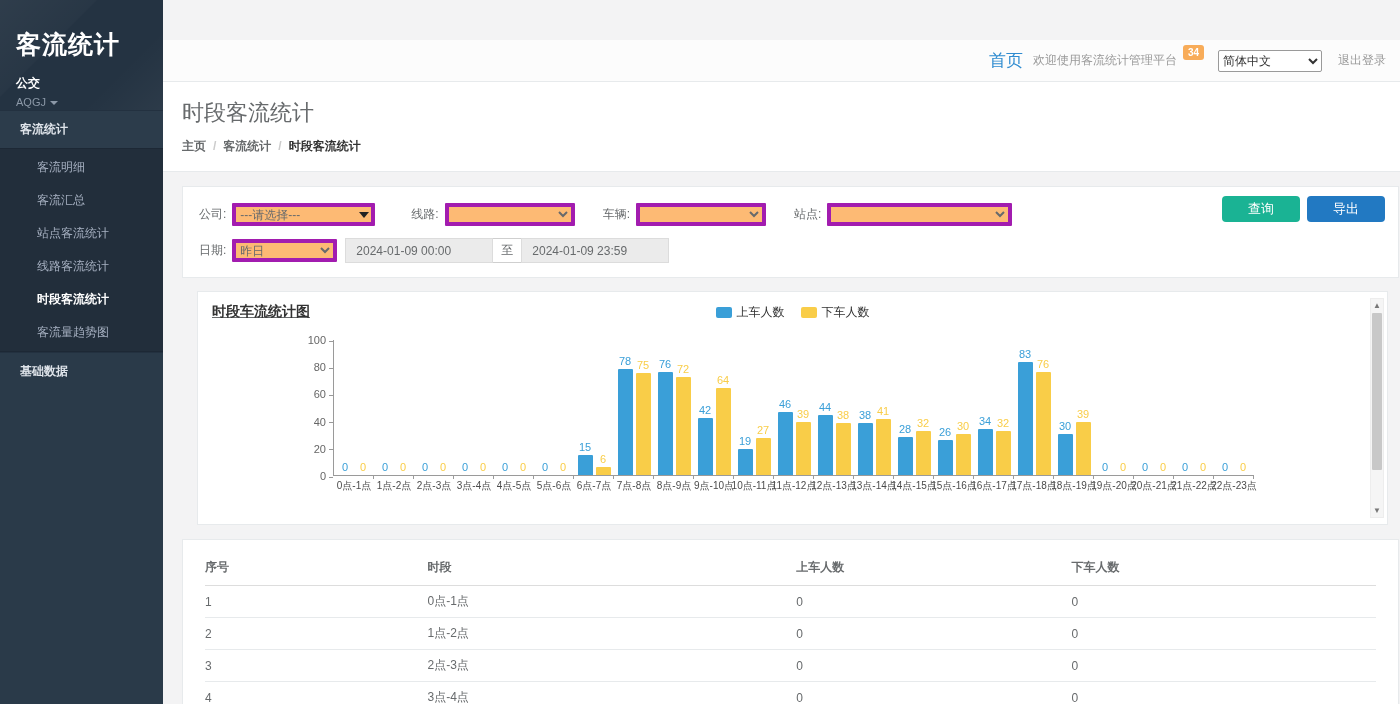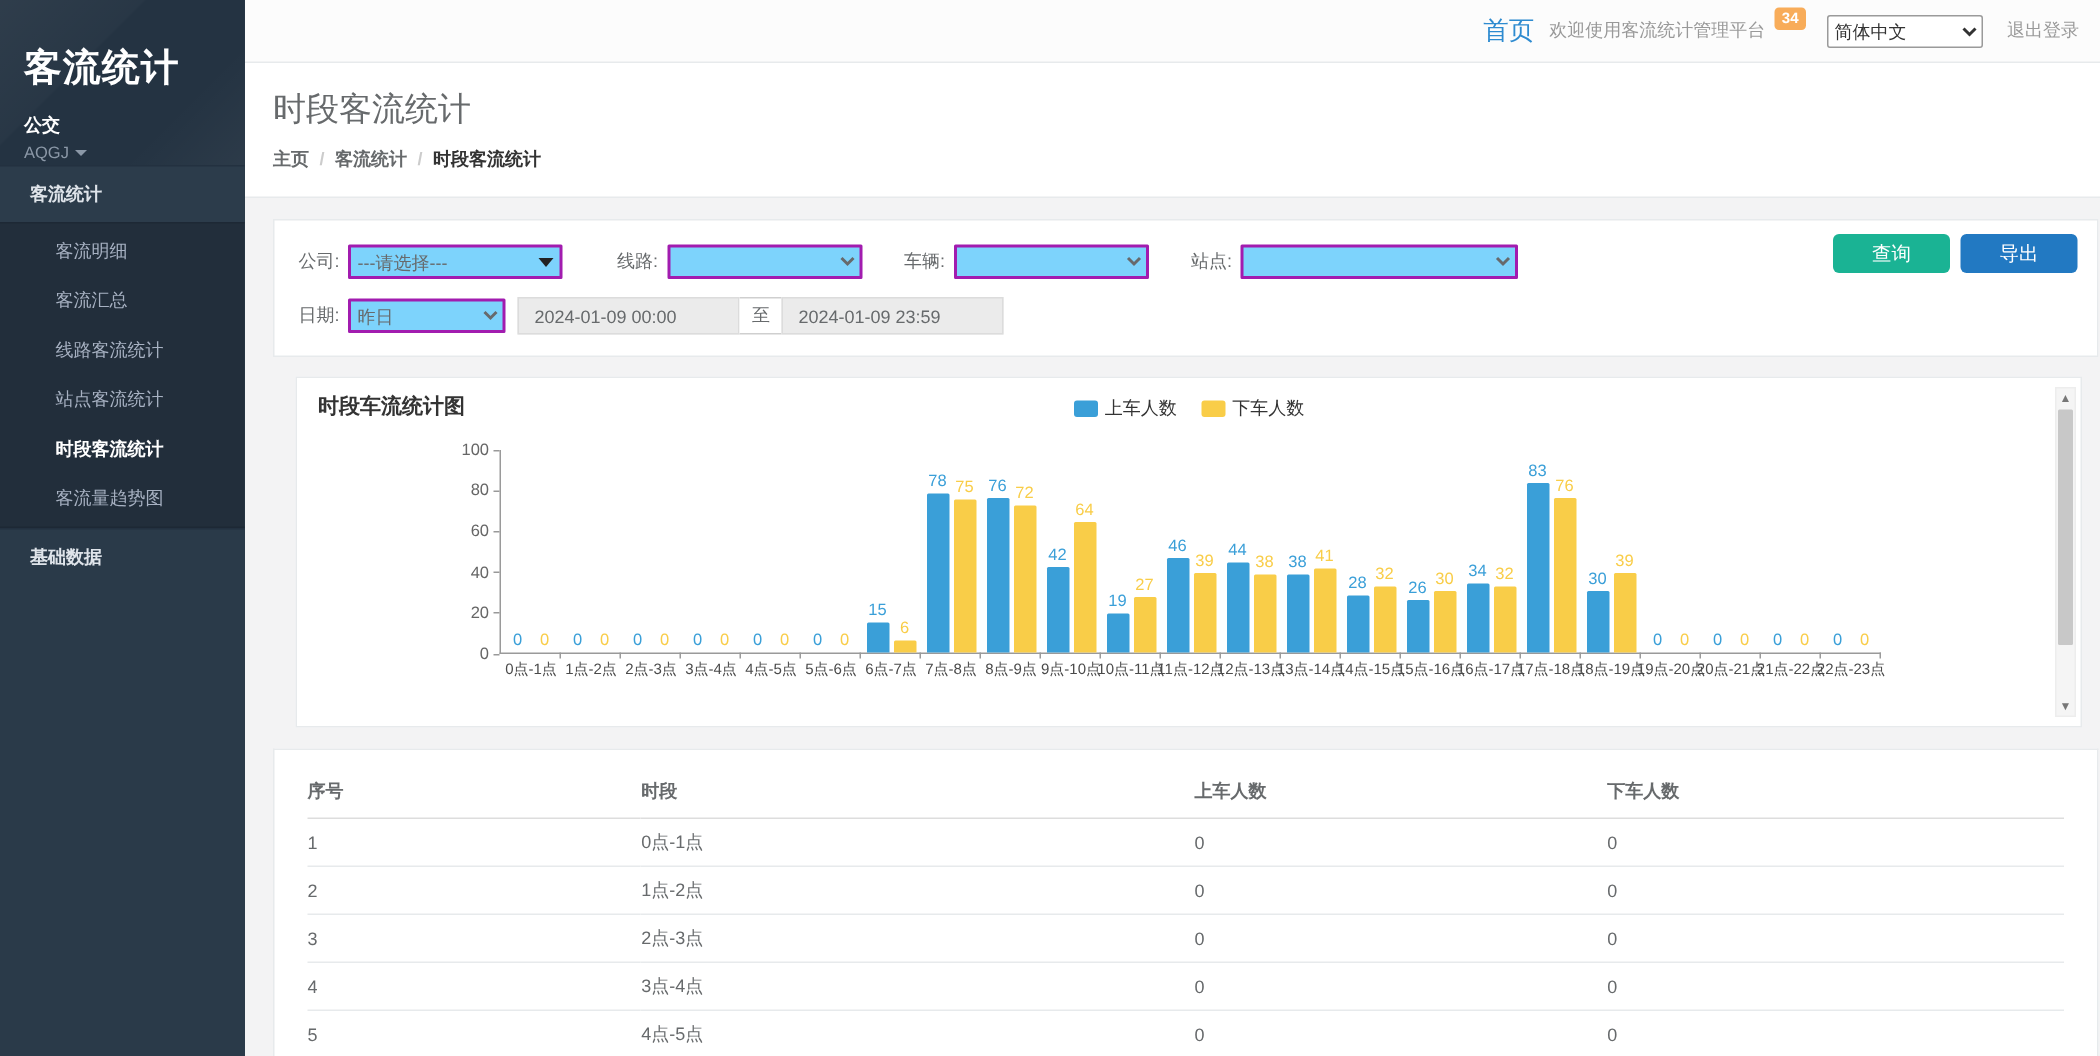--- a/index.html
+++ b/index.html
@@ -14,21 +14,21 @@
   .org-name { color:#fff; font-size:12px; font-weight:bold; margin-top:14px; }
   .org-code { color:#8b98a7; font-size:11px; margin-top:4px; }
   .caret-down { display:inline-block; width:0; height:0; border-left:4px solid transparent; border-right:4px solid transparent; border-top:4px solid #8b98a7; margin-left:4px; vertical-align:middle; }
   .nav-item { display:block; padding:10px 0 10px 20px; font-size:12px; font-weight:bold; color:#dfe4ea; cursor:pointer; border-top:1px solid #233140; }
   .nav-item.parent { background:#2c3c4b; }
   .submenu { background:#222e3b; border-top:1px solid #1d2835; border-bottom:1px solid #1d2835; padding:2px 0; }
   .submenu-item { display:block; padding:8px 0 8px 37px; font-size:12px; color:#a7b1c2; cursor:pointer; }
   .submenu-item.active { color:#ffffff; font-weight:bold; }
 
   
-  .main { margin-left:163px; height:664px; }
+  .main { margin-left:163px; height:664px;margin-top:40px; }
 
   .topbar { height:42px; background:#fcfcfc; border-bottom:1px solid #e7eaec; display:flex; align-items:center; justify-content:flex-end; padding-right:14px; gap:10px; }
   .home-link { color:#2e8bd0; font-size:17px; cursor:pointer; }
   .welcome-text { color:#999; font-size:12px; }
   .notif-badge { background:#f8ac59; color:#fff; font-size:10px; font-weight:bold; padding:2px 5px; border-radius:3px; position:relative; top:-8px; left:-4px; cursor:pointer; }
   .lang-select { width:104px; height:22px; font-size:12px; color:#333; border:1px solid #9a9a9a; border-radius:2px; background:#fff; }
   .logout-link { color:#999; font-size:12px; cursor:pointer; margin-left:6px;font-family:Liberation Mono, monospace; }
 
   .page-heading { background:#fff; border-bottom:1px solid #e7eaec; padding:16px 20px 16px 19px; }
   .page-title { font-size:22px; font-weight:normal; color:#676a6c; }
@@ -40,37 +40,37 @@
   .content { padding:14px 1px 0 19px; }
 
   .panel { background:#fff; border:1px solid #e7eaec; }
 
   
   .filter-panel { position:relative; padding:12px 16px 14px; }
   .filter-row { display:flex; align-items:center; margin-top:4px; }
   .filter-row + .filter-row { margin-top:12px; }
   .f-label { font-size:12px; color:#676a6c; margin-right:6px; }
   .sel-wrap { position:relative; display:inline-block; }
-  select.f-select { height:23px; font-size:12px; color:#676a6c; border:2px solid #a21caf; background:#7dd3fc; border-radius:1px; }
+  select.f-select { height:23px; font-size:12px; color:#676a6c; border:4px solid #a21caf; background:#fdba74; border-radius:1px; }
   .sel-company { width:143px; -webkit-appearance:none; appearance:none; padding:0 20px 0 4px; }
   .sel-arrow { position:absolute; right:6px; top:9px; width:0; height:0; border-left:5px solid transparent; border-right:5px solid transparent; border-top:6px solid #222; pointer-events:none; }
   .sel-line, .sel-vehicle { width:130px; margin-right:28px; }
   .sel-station { width:185px; }
   .sel-company-wrap { margin-right:36px; }
   .sel-datepreset { width:105px; margin-right:8px; }
   .date-input { width:148px; height:25px; background:#ebebeb; border:1px solid #dcdcdc; font-size:12px; color:#676a6c; padding:0 10px; display:inline-flex; align-items:center; }
   .date-to { width:28px; height:25px; background:#fff; border:1px solid #cfcfcf; border-left:none; border-right:none; display:inline-flex; align-items:center; justify-content:center; font-size:12px; color:#676a6c; }
   .btn-col { position:absolute; right:13px; top:9px; display:flex; flex-direction:row; gap:7px; }
   .btn { width:78px; height:26px; border:none; border-radius:4px; color:#fff; font-size:13px; cursor:pointer; font-family:inherit; }
   .btn-search { background:#1ab394; }
   .btn-export { background:#2279c2; }
 
   
   .chart-panel { margin:13px 11px 0 15px; padding:10px 14px 6px; position:relative; height:234px; }
-  .chart-header { position:relative; height:24px; }
+  .chart-header { position:relative; height:24px;text-decoration:underline; }
   .chart-title { font-size:14px; font-weight:bold; color:#333; }
   .legend { position:absolute; left:0; right:0; top:2px; display:flex; justify-content:center; gap:16px; pointer-events:none; }
   .legend-item { display:flex; align-items:center; gap:5px; pointer-events:auto; cursor:pointer; }
   .legend-swatch { width:16px; height:11px; border-radius:2px; }
   .legend-label { font-size:12px; color:#333; }
   .chart-area { position:relative; height:185px; margin-left:75px; }
   .y-axis { position:absolute; left:0; top:14px; width:46px; height:136px; }
   .y-tick { position:absolute; right:0; transform:translateY(-50%); font-size:11px; color:#666; white-space:nowrap; }
   .y-tick::after { content:""; display:inline-block; width:4px; height:1px; background:#999; margin-left:3px; vertical-align:middle; }
   .plot { position:absolute; left:46px; top:14px; height:136px; display:flex; align-items:flex-end; border-left:1px solid #9a9a9a; border-bottom:1px solid #9a9a9a; }
@@ -100,22 +100,22 @@
   <div class="logo-area">
     <div class="logo-title">客流统计</div>
     <div class="org-name">公交</div>
     <div class="org-code"><span>AQGJ</span><span class="caret-down"></span></div>
   </div>
   <nav>
     <div class="nav-item parent">客流统计</div>
     <div class="submenu">
         <div class="submenu-item">客流明细</div>
         <div class="submenu-item">客流汇总</div>
+        <div class="submenu-item">站点客流统计</div>
         <div class="submenu-item">线路客流统计</div>
-        <div class="submenu-item">站点客流统计</div>
         <div class="submenu-item active">时段客流统计</div>
         <div class="submenu-item">客流量趋势图</div>
       </div>
     <div class="nav-item">基础数据</div>
   </nav>
 </aside>
 
 <div class="main">
 
   <div class="topbar">

